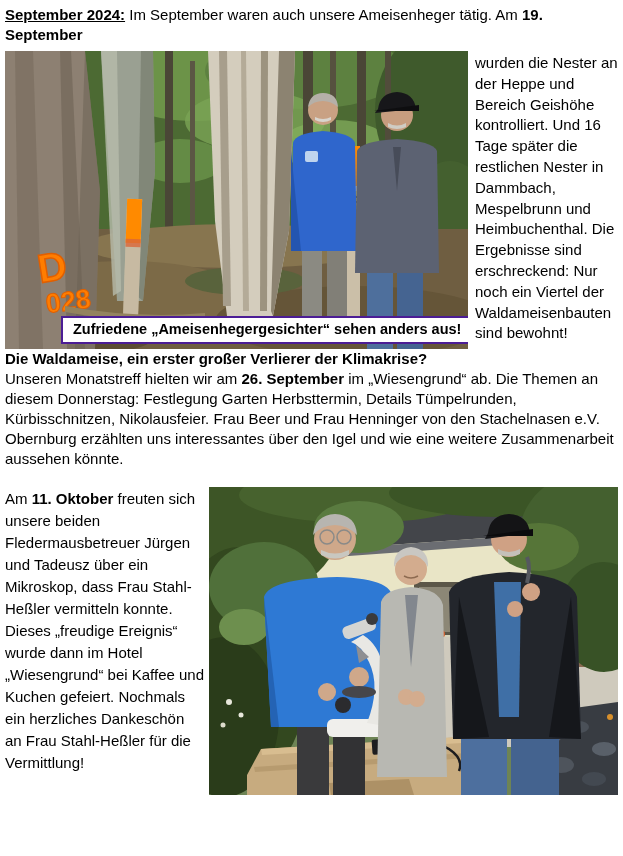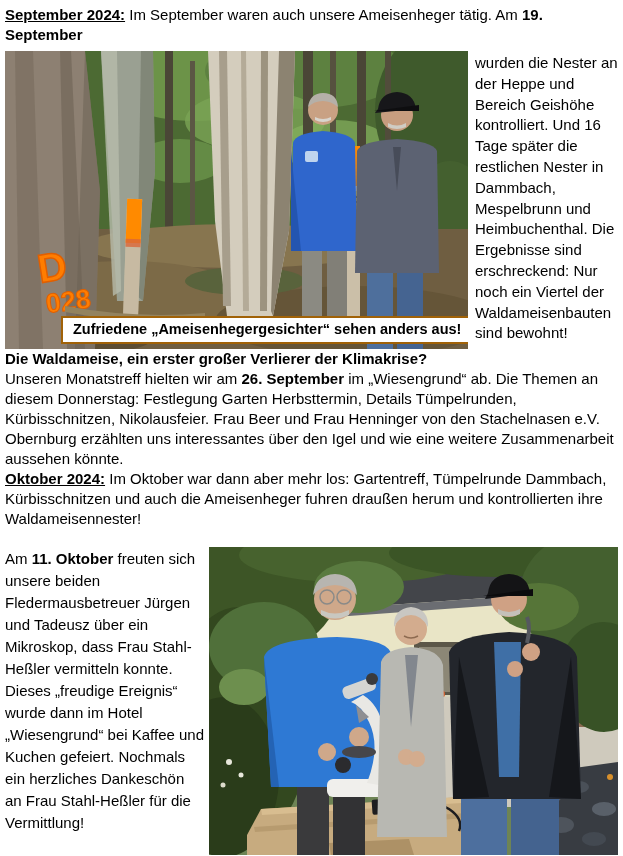--- a/index.html
+++ b/index.html
@@ -14,21 +14,21 @@
   b { font-weight:700; }
   p.para { margin:0; }
 
   .row1 { display:flex; gap:7px; margin-top:6px; }
   .photo1 { position:relative; width:463px; height:298px; flex:0 0 auto; overflow:hidden; }
   .photo1 svg, .photo2 svg { display:block; }
   .side-col { width:144px; line-height:20.8px; padding-top:2px; }
 
   .caption-box {
     position:absolute; left:56px; bottom:5px;
-    background:#fff; border:2px solid #a16207;
+    background:#fff; border:2px solid #4c1d95;
     padding:2px 10px 3px 10px;
     font-weight:700; font-size:14.5px; line-height:19px;
     white-space:nowrap;
   }
 
   .klima-line { margin-top:9px;font-weight:bold; }
   .monats { margin-top:20px; }
   .okt-intro { margin-top:14px; }
 
   .row2 { display:flex; gap:4px; margin-top:18px; }
@@ -145,21 +145,20 @@
       </svg>
       <div class="caption-box">Zufriedene „Ameisenhegergesichter“ sehen anders aus!</div>
     </div>
     <div class="side-col">wurden die Nester an der Heppe und Bereich Geishöhe kontrolliert. Und 16 Tage später die restlichen Nester in Dammbach, Mespelbrunn und Heimbuchenthal. Die Ergebnisse sind erschreckend: Nur noch ein Viertel der Waldameisenbauten sind bewohnt!</div>
   </div>
 
   <p class="para klima-line">Die Waldameise, ein erster großer Verlierer der Klimakrise?</p>
 
   <p class="para monats"><span>Unseren Monatstreff hielten wir am </span><b>26. September</b><span> im „Wiesengrund“ ab. Die Themen an diesem Donnerstag: Festlegung Garten Herbsttermin, Details Tümpelrunden, Kürbisschnitzen, Nikolausfeier. Frau Beer und Frau Henninger von den Stachelnasen e.V. Obernburg erzählten uns interessantes über den Igel und wie eine weitere Zusammenarbeit aussehen könnte.</span></p>
 
-  <p class="para okt-intro"><span class="hd">Oktober 2024:</span><span> Im Oktober war dann aber mehr los: Gartentreff, Tümpelrunde Dammbach, Kürbisschnitzen und auch die Ameisenheger fuhren draußen herum und kontrollierten ihre Waldameisennester!</span></p>
 
   <div class="row2">
     <div class="left-col"><span>Am </span><b>11. Oktober</b><span> freuten sich unsere beiden Fledermausbetreuer Jürgen und Tadeusz über ein Mikroskop, dass Frau Stahl-Heßler vermitteln konnte. Dieses „freudige Ereignis“ wurde dann im Hotel „Wiesengrund“ bei Kaffee und Kuchen gefeiert. Nochmals ein herzliches Dankeschön an Frau Stahl-Heßler für die Vermittlung!</span></div>
 
     <div class="photo2">
       <svg width="409" height="308" viewBox="0 0 409 308">
         <rect width="409" height="308" fill="#6e8455"></rect>
 
         <rect x="85" y="0" width="250" height="215" fill="#e9e5c6"></rect>
 

